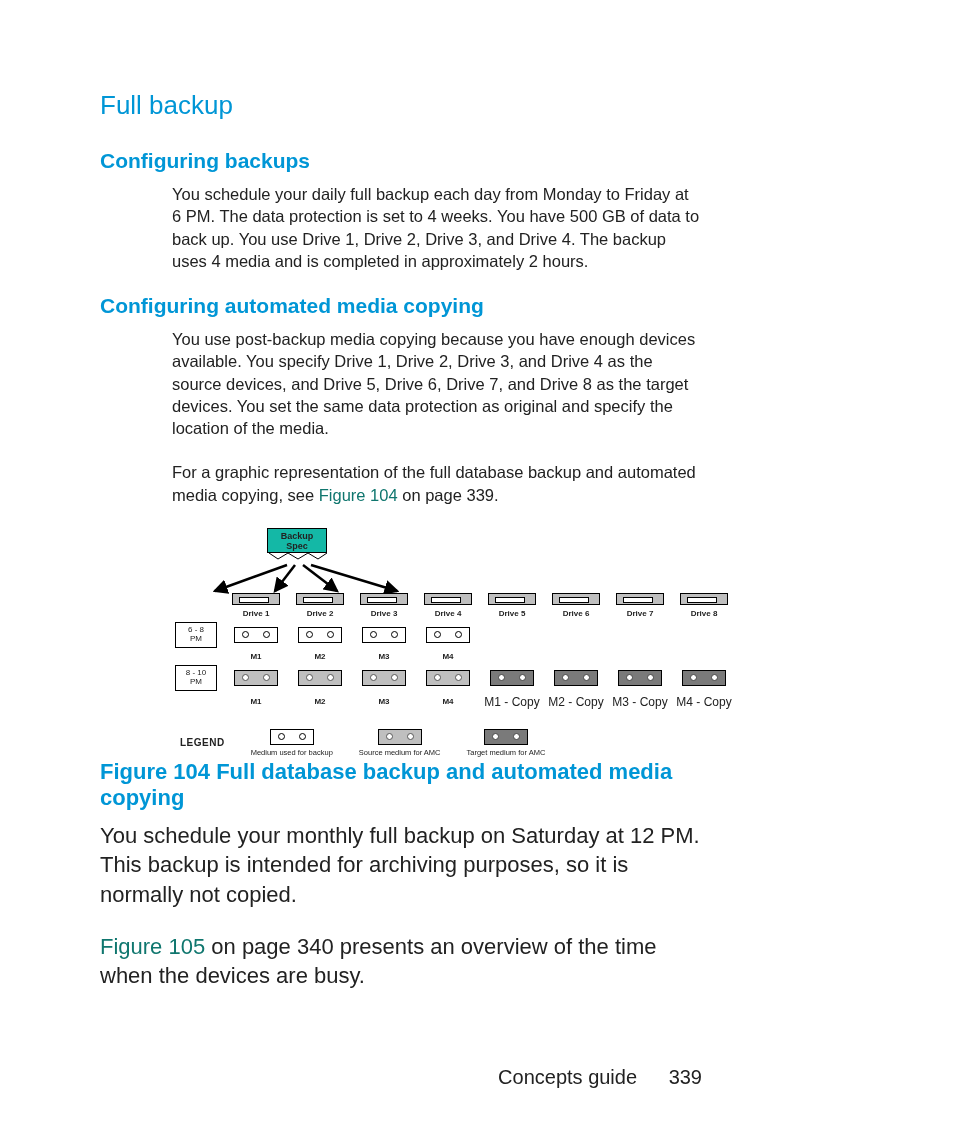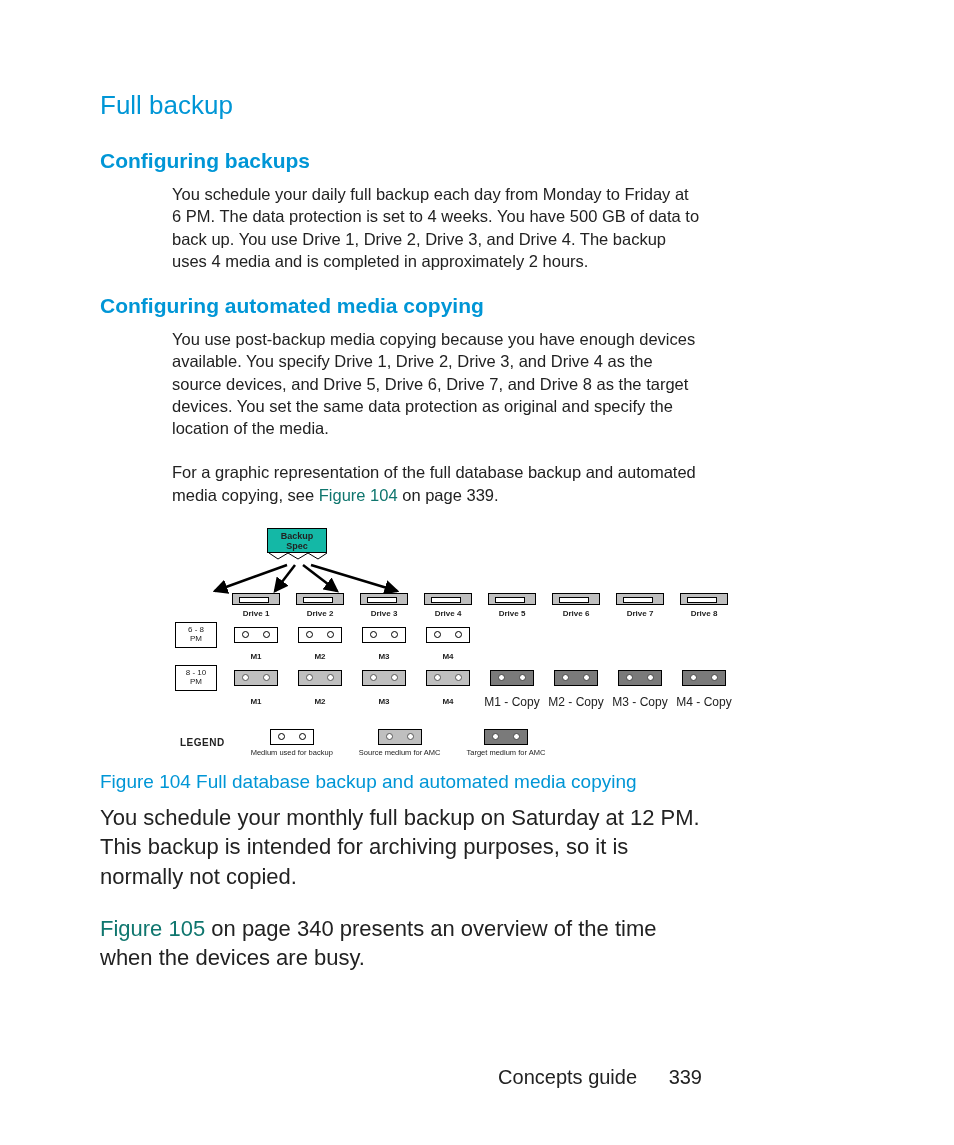--- a/index.html
+++ b/index.html
@@ -39,24 +39,24 @@
   .body-block-nomargin {
     margin-left: 0;
     font-size: 22px;
     line-height: 1.35;
     margin-bottom: 22px;
   }
   .link {
     color: #0f766e;
   }
   .fig-caption {
-    font-size: 19px;
-    font-weight: 400;
+    font-size: 22px;
+    font-weight: 700;
     color: #0096d6;
-    margin: 14px 0 10px 0;
+    margin: 2px 0 10px 0;
   }
   .footer {
     position: absolute;
     bottom: 56px;
     right: 100px;
     font-size: 20px;
   }
   .footer .pg {
     margin-left: 26px;
   }

